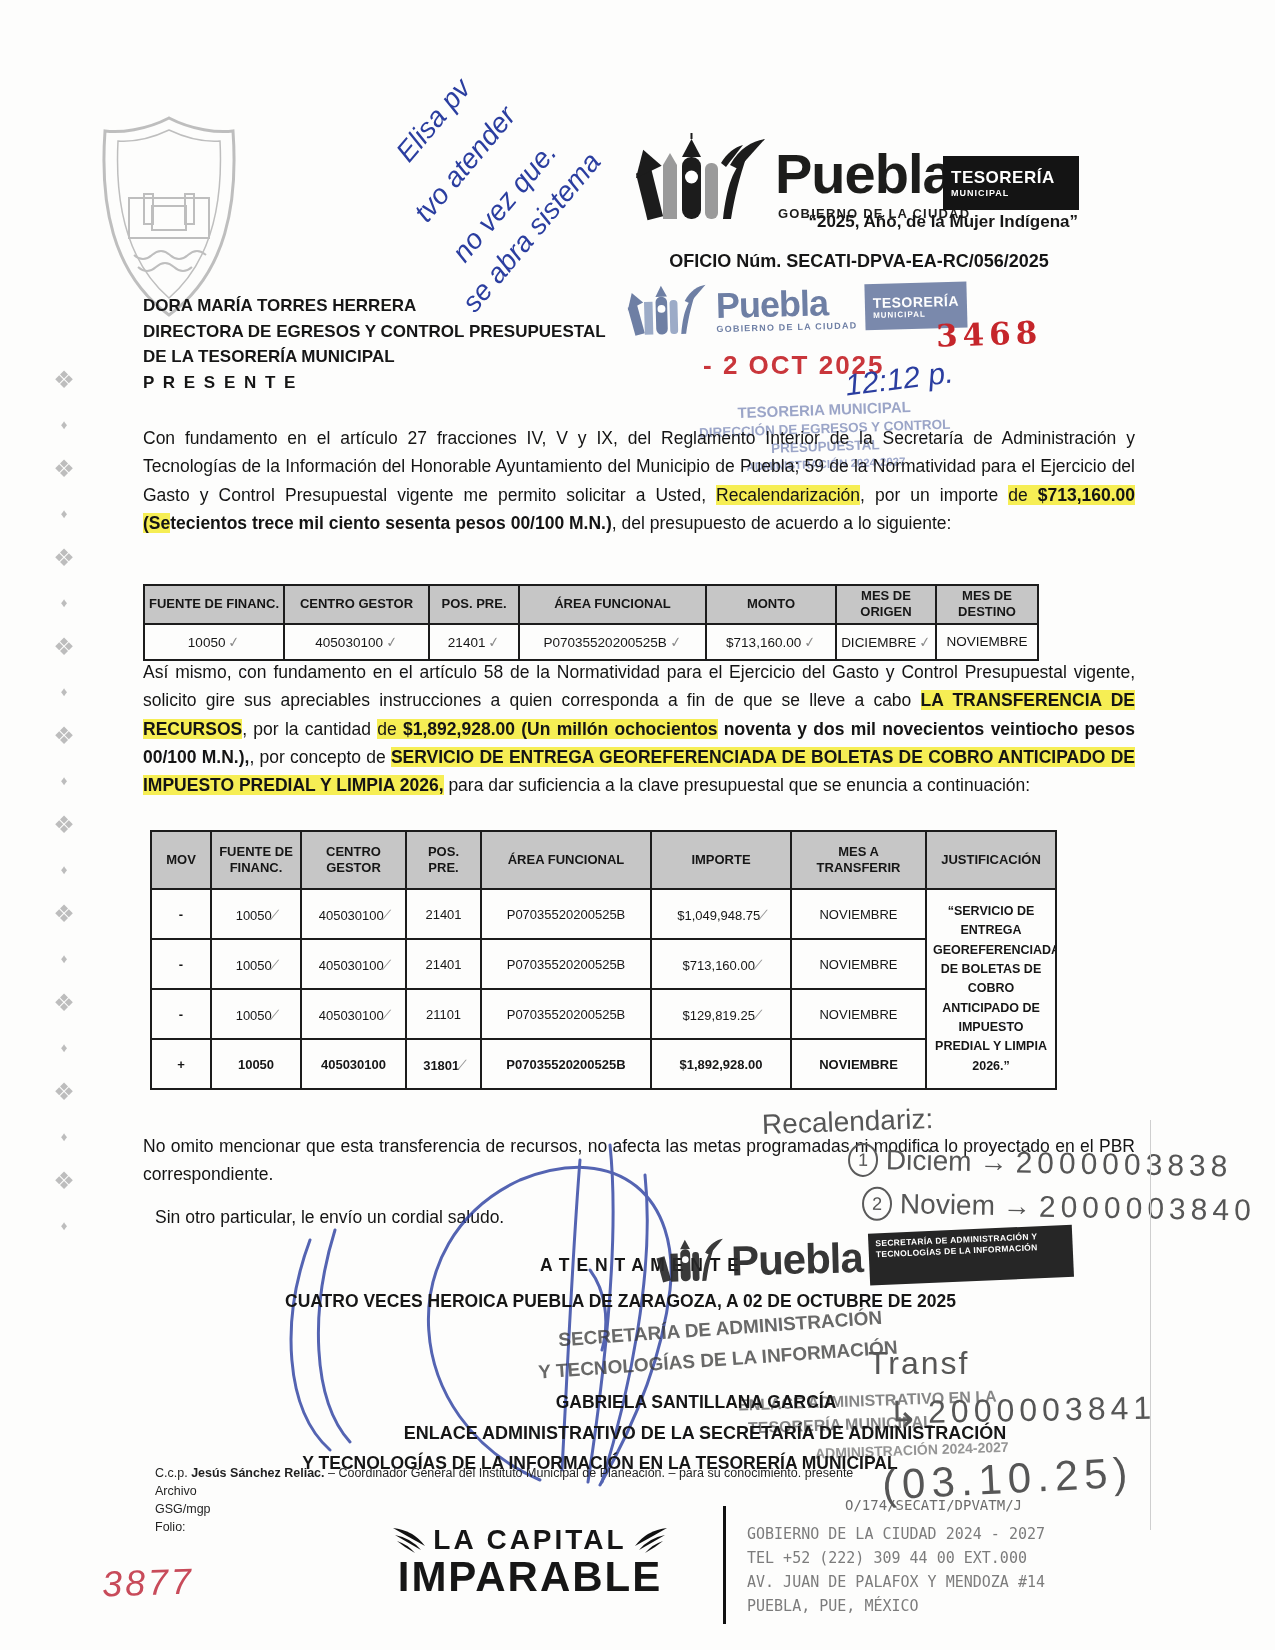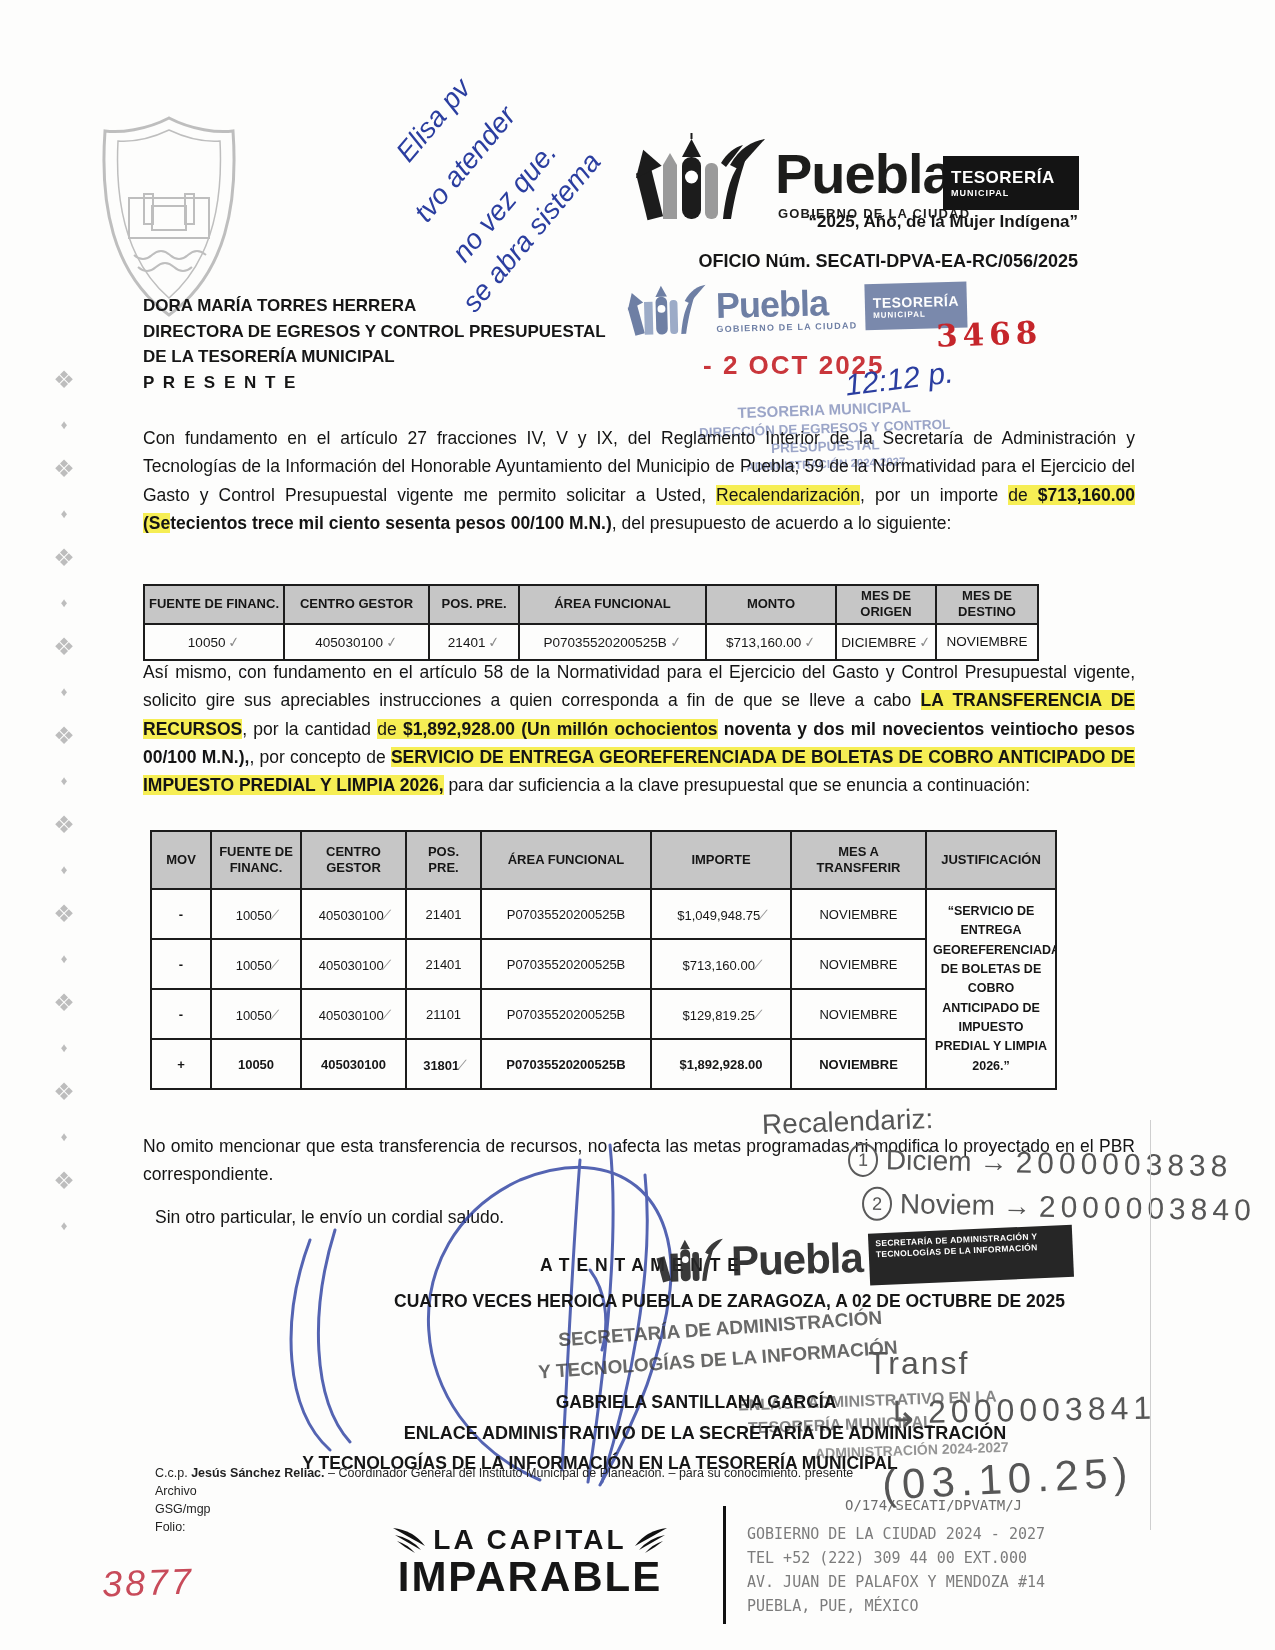--- a/index.html
+++ b/index.html
@@ -101,21 +101,21 @@
       <path d="M88 30 C 94 20 102 14 110 12 C 104 20 98 27 93 34 Z" fill="#1c1c1c"></path>
     </g>
   </svg>
   <div class="abs wordmark" style="left:775px;top:146px;font-size:56px;">Puebla</div>
   <div class="abs gobierno" style="left:778px;top:206px;font-size:13px;">GOBIERNO DE LA CIUDAD</div>
   <div class="abs blackbox" style="left:943px;top:156px;width:120px;height:46px;">
     <span class="l1">TESORERÍA</span>
     <span class="l2">MUNICIPAL</span>
   </div>
   <div class="abs b" style="left:700px;top:212px;width:378px;text-align:right;font-size:17px;">“2025, Año, de la Mujer Indígena”</div>
-  <div class="abs b" style="left:640px;top:251px;width:438px;text-align:right;font-size:18px;">OFICIO Núm. SECATI-DPVA-EA-RC/056/2025</div>
+  <div class="abs b" style="left:640px;top:251px;width:438px;text-align:center;font-size:18px;">OFICIO Núm. SECATI-DPVA-EA-RC/056/2025</div>
 
   <div class="abs" style="left:143px;top:293px;font-size:17px;font-weight:700;line-height:1.5;">
     <div>DORA MARÍA TORRES HERRERA</div>
     <div>DIRECTORA DE EGRESOS Y CONTROL PRESUPUESTAL</div>
     <div>DE LA TESORERÍA MUNICIPAL</div>
     <div style="letter-spacing:2px;">P R E S E N T E</div>
   </div>
 
   <div class="abs" style="left:626px;top:278px;display:flex;align-items:center;gap:8px;opacity:.88;transform:rotate(-1.5deg);">
     <svg width="82" height="62" viewBox="0 0 135 100">
@@ -299,21 +299,21 @@
         <polygon points="49,24 58.5,6 68,24"></polygon>
         <rect x="72" y="30" width="13" height="56" rx="6"></rect>
         <path d="M90 86 C 94 52 100 36 114 22 C 106 46 102 62 98 86 Z"></path>
         <path d="M97 32 C 107 14 120 8 132 6 C 123 16 114 26 105 36 Z"></path>
       </g>
     </svg>
     <div class="wordmark" style="color:#262626;font-size:42px;">Puebla</div>
     <div class="blackbox" style="width:190px;height:42px;font-size:8.5px;font-weight:bold;letter-spacing:.3px;line-height:1.35;display:block;padding:5px 7px;transform:rotate(-1deg);">SECRETARÍA DE ADMINISTRACIÓN Y TECNOLOGÍAS DE LA INFORMACIÓN</div>
   </div>
 
-  <div class="abs b" style="left:285px;top:1291px;width:780px;text-align:right;font-size:17.5px;">CUATRO VECES HEROICA PUEBLA DE ZARAGOZA, A 02 DE OCTUBRE DE 2025</div>
+  <div class="abs b" style="left:285px;top:1291px;width:780px;text-align:left;font-size:17.5px;">CUATRO VECES HEROICA PUEBLA DE ZARAGOZA, A 02 DE OCTUBRE DE 2025</div>
 
   <div class="abs stamp-gray" style="left:558px;top:1318px;font-size:19px;transform:rotate(-4deg);">SECRETARÍA DE ADMINISTRACIÓN</div>
   <div class="abs stamp-gray" style="left:538px;top:1349px;font-size:19px;transform:rotate(-4deg);">Y TECNOLOGÍAS DE LA INFORMACIÓN</div>
   <div class="abs stamp-gray" style="left:738px;top:1392px;font-size:16px;transform:rotate(-2deg);color:rgba(70,70,70,.65);">ENLACE ADMINISTRATIVO EN LA</div>
   <div class="abs stamp-gray" style="left:748px;top:1416px;font-size:16px;transform:rotate(-2deg);color:rgba(70,70,70,.65);">TESORERÍA MUNICIPAL</div>
   <div class="abs stamp-gray" style="left:815px;top:1442px;font-size:14px;transform:rotate(-2deg);color:rgba(80,80,80,.6);">ADMINISTRACIÓN 2024-2027</div>
   <div class="abs stamp-gray mono" style="left:845px;top:1461px;font-size:14px;color:rgba(70,70,70,.8);font-weight:400;margin-top:36px;">O/174/SECATI/DPVATM/J</div>
 
   <div class="abs b" style="left:296px;top:1392px;width:800px;text-align:center;font-size:17.5px;">GABRIELA SANTILLANA GARCÍA</div>
   <div class="abs b" style="left:285px;top:1423px;width:840px;text-align:center;font-size:18px;">ENLACE ADMINISTRATIVO DE LA SECRETARÍA DE ADMINISTRACIÓN</div>

